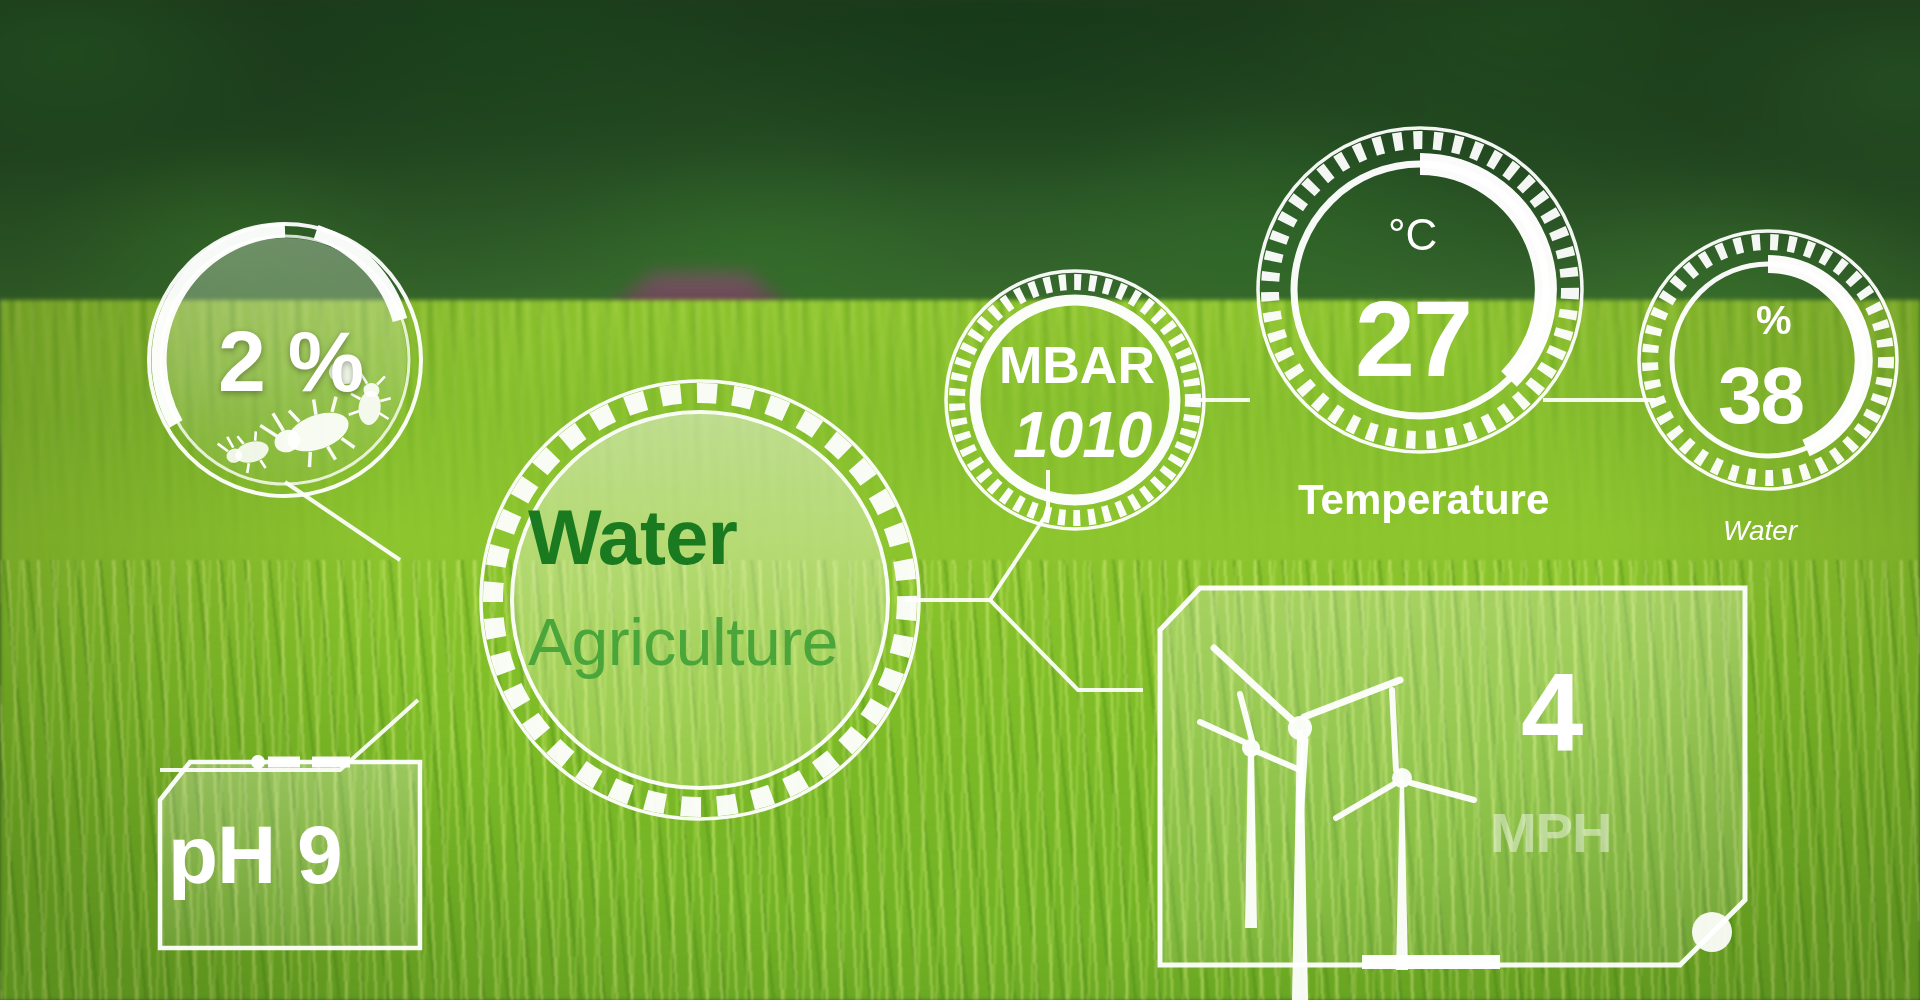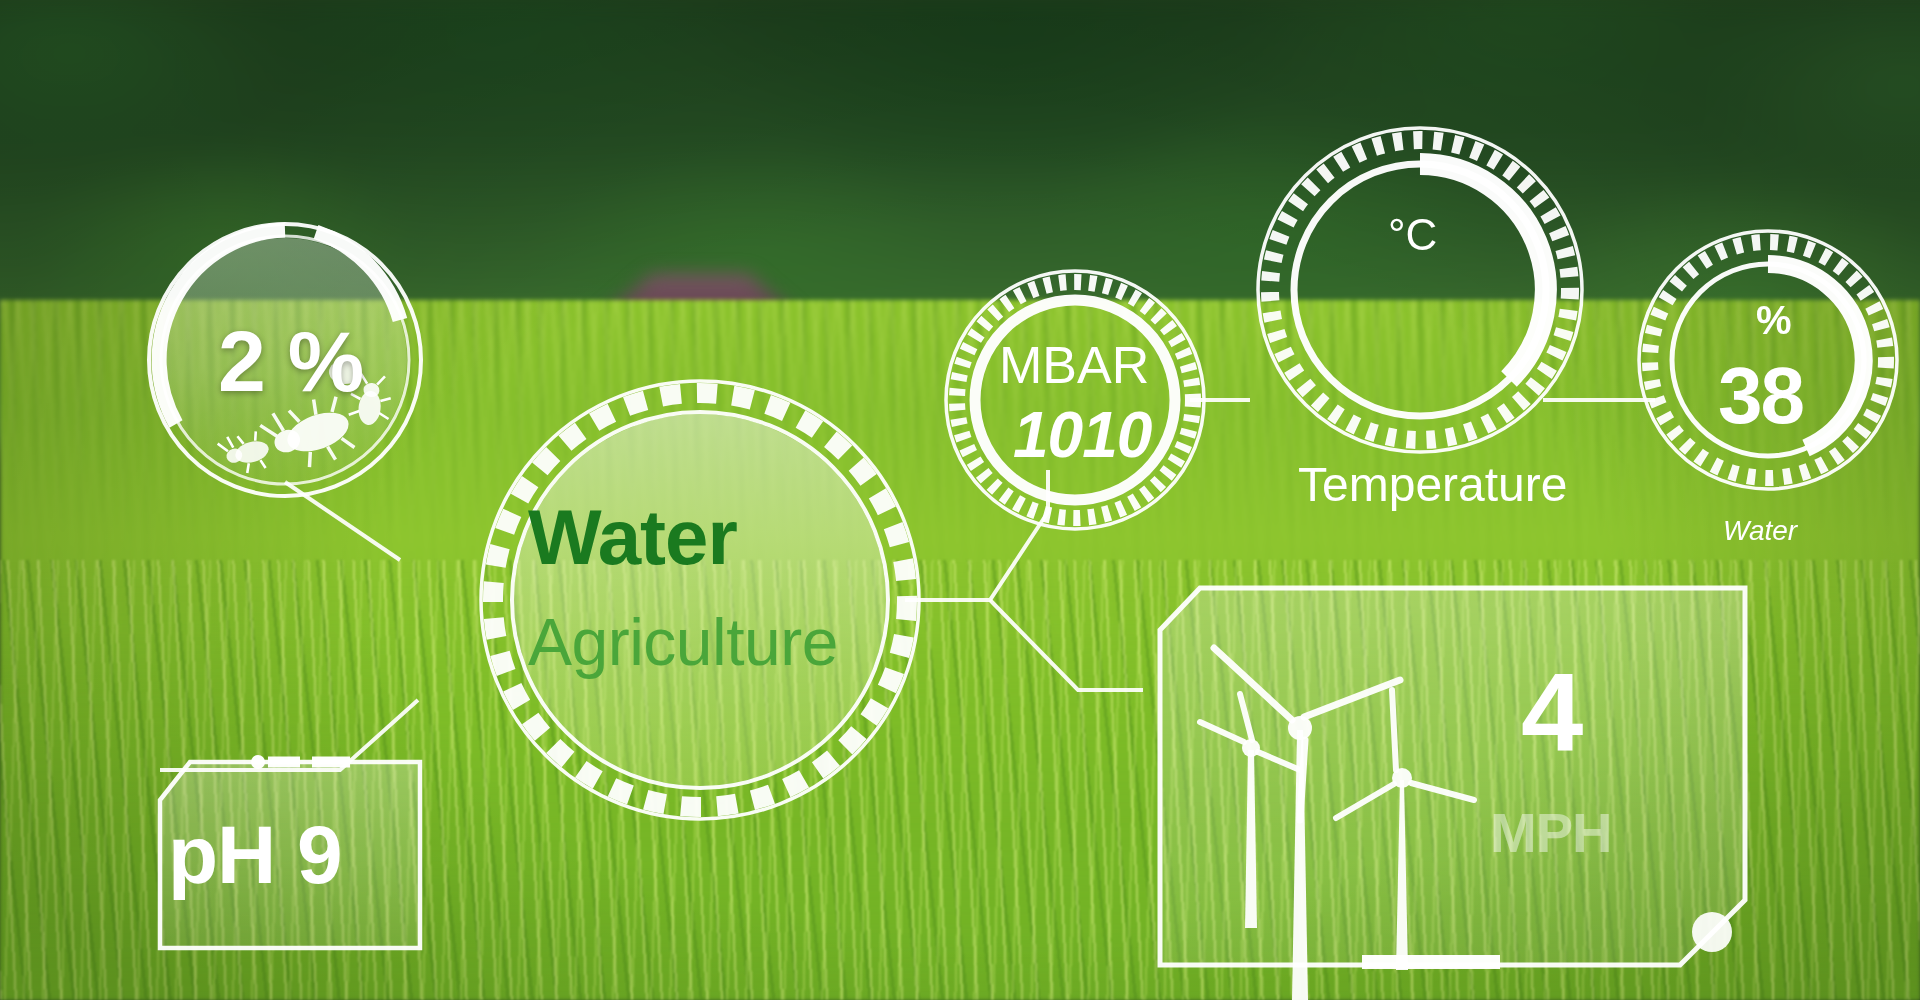--- a/index.html
+++ b/index.html
@@ -76,25 +76,25 @@
   .pct2{
     left:218px;top:312px;font-size:86px;font-weight:bold;letter-spacing:-1px;
     text-shadow:0 2px 6px rgba(0,0,0,.32);
   }
   .sm-title{
     left:528px;top:492px;font-size:78px;font-weight:bold;color:#1a7a1f;letter-spacing:-1px;
   }
   .sm-sub{
     left:528px;top:604px;font-size:66px;font-weight:normal;color:#4aa63a;letter-spacing:-.5px;
   }
-  .mbar-u{left:999px;top:335px;font-size:52px;font-weight:normal;letter-spacing:0px;}
+  .mbar-u{left:999px;top:335px;font-size:52px;font-weight:bold;letter-spacing:0px;}
   .mbar-v{left:1013px;top:398px;font-size:64px;font-weight:bold;letter-spacing:-1px;font-style:italic;}
   .tmp-u{left:1388px;top:210px;font-size:44px;font-weight:normal;}
   .tmp-v{left:1355px;top:276px;font-size:108px;font-weight:bold;letter-spacing:-2px;}
-  .tmp-l{left:1298px;top:457px;font-size:48px;font-weight:normal;}
+  .tmp-l{left:1298px;top:476px;font-size:42px;font-weight:bold;}
   .wat-u{left:1756px;top:298px;font-size:40px;font-weight:bold;}
   .wat-v{left:1718px;top:350px;font-size:80px;font-weight:bold;letter-spacing:-2px;}
   .wat-l{left:1723px;top:515px;font-size:28px;font-weight:normal;font-style:italic;}
   .ph-v{left:168px;top:808px;font-size:82px;font-weight:bold;letter-spacing:-1px;text-align:center;}
   .wind-v{left:1521px;top:648px;font-size:112px;font-weight:bold;letter-spacing:-2px;}
   .wind-u{left:1490px;top:800px;font-size:56px;font-weight:bold;color:rgba(255,255,255,.45);letter-spacing:-1px;}
 </style>
 </head>
 <body>
 
@@ -238,20 +238,21 @@
 
   <div class="lbl pct2">2 %</div>
 
   <div class="lbl sm-title">Water</div>
   <div class="lbl sm-sub">Agriculture</div>
 
   <div class="lbl mbar-u">MBAR</div>
   <div class="lbl mbar-v">1010</div>
 
   <div class="lbl tmp-u">°C</div>
+  <div class="lbl tmp-v">27</div>
   <div class="lbl tmp-l">Temperature</div>
 
   <div class="lbl wat-u">%</div>
   <div class="lbl wat-v">38</div>
   <div class="lbl wat-l">Water</div>
 
   <div class="lbl ph-v">pH 9</div>
 
   <div class="lbl wind-v">4</div>
   <div class="lbl wind-u">MPH</div>

